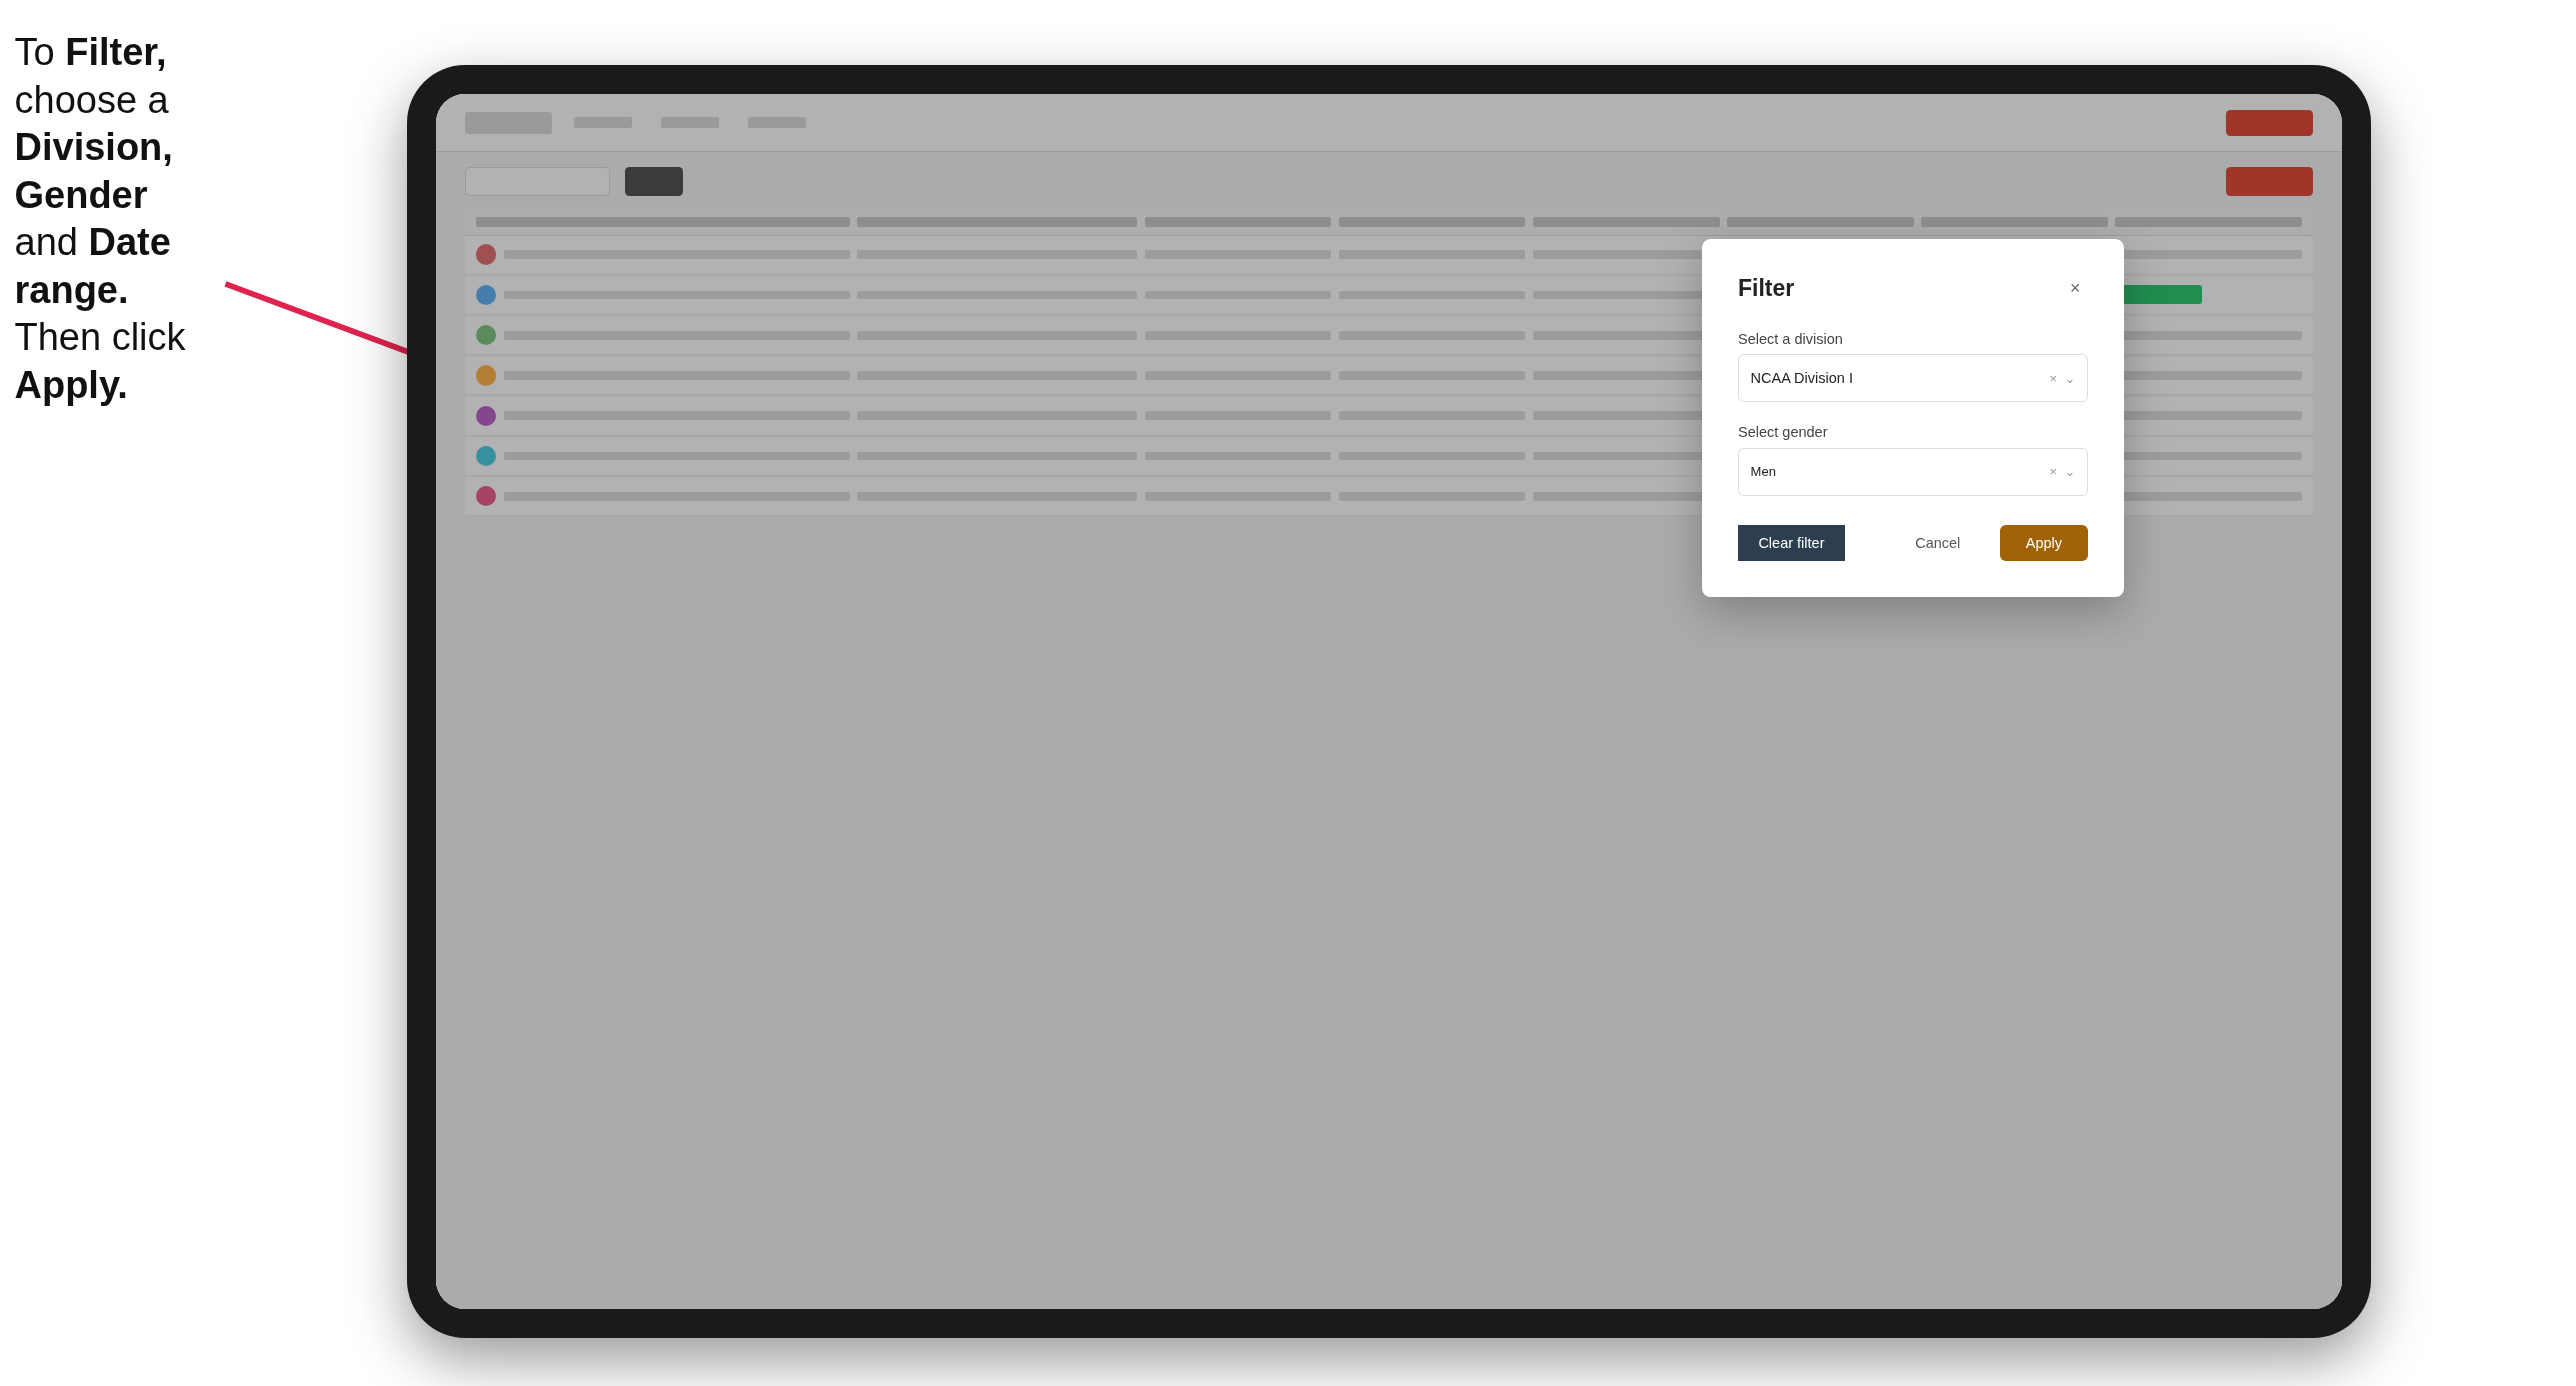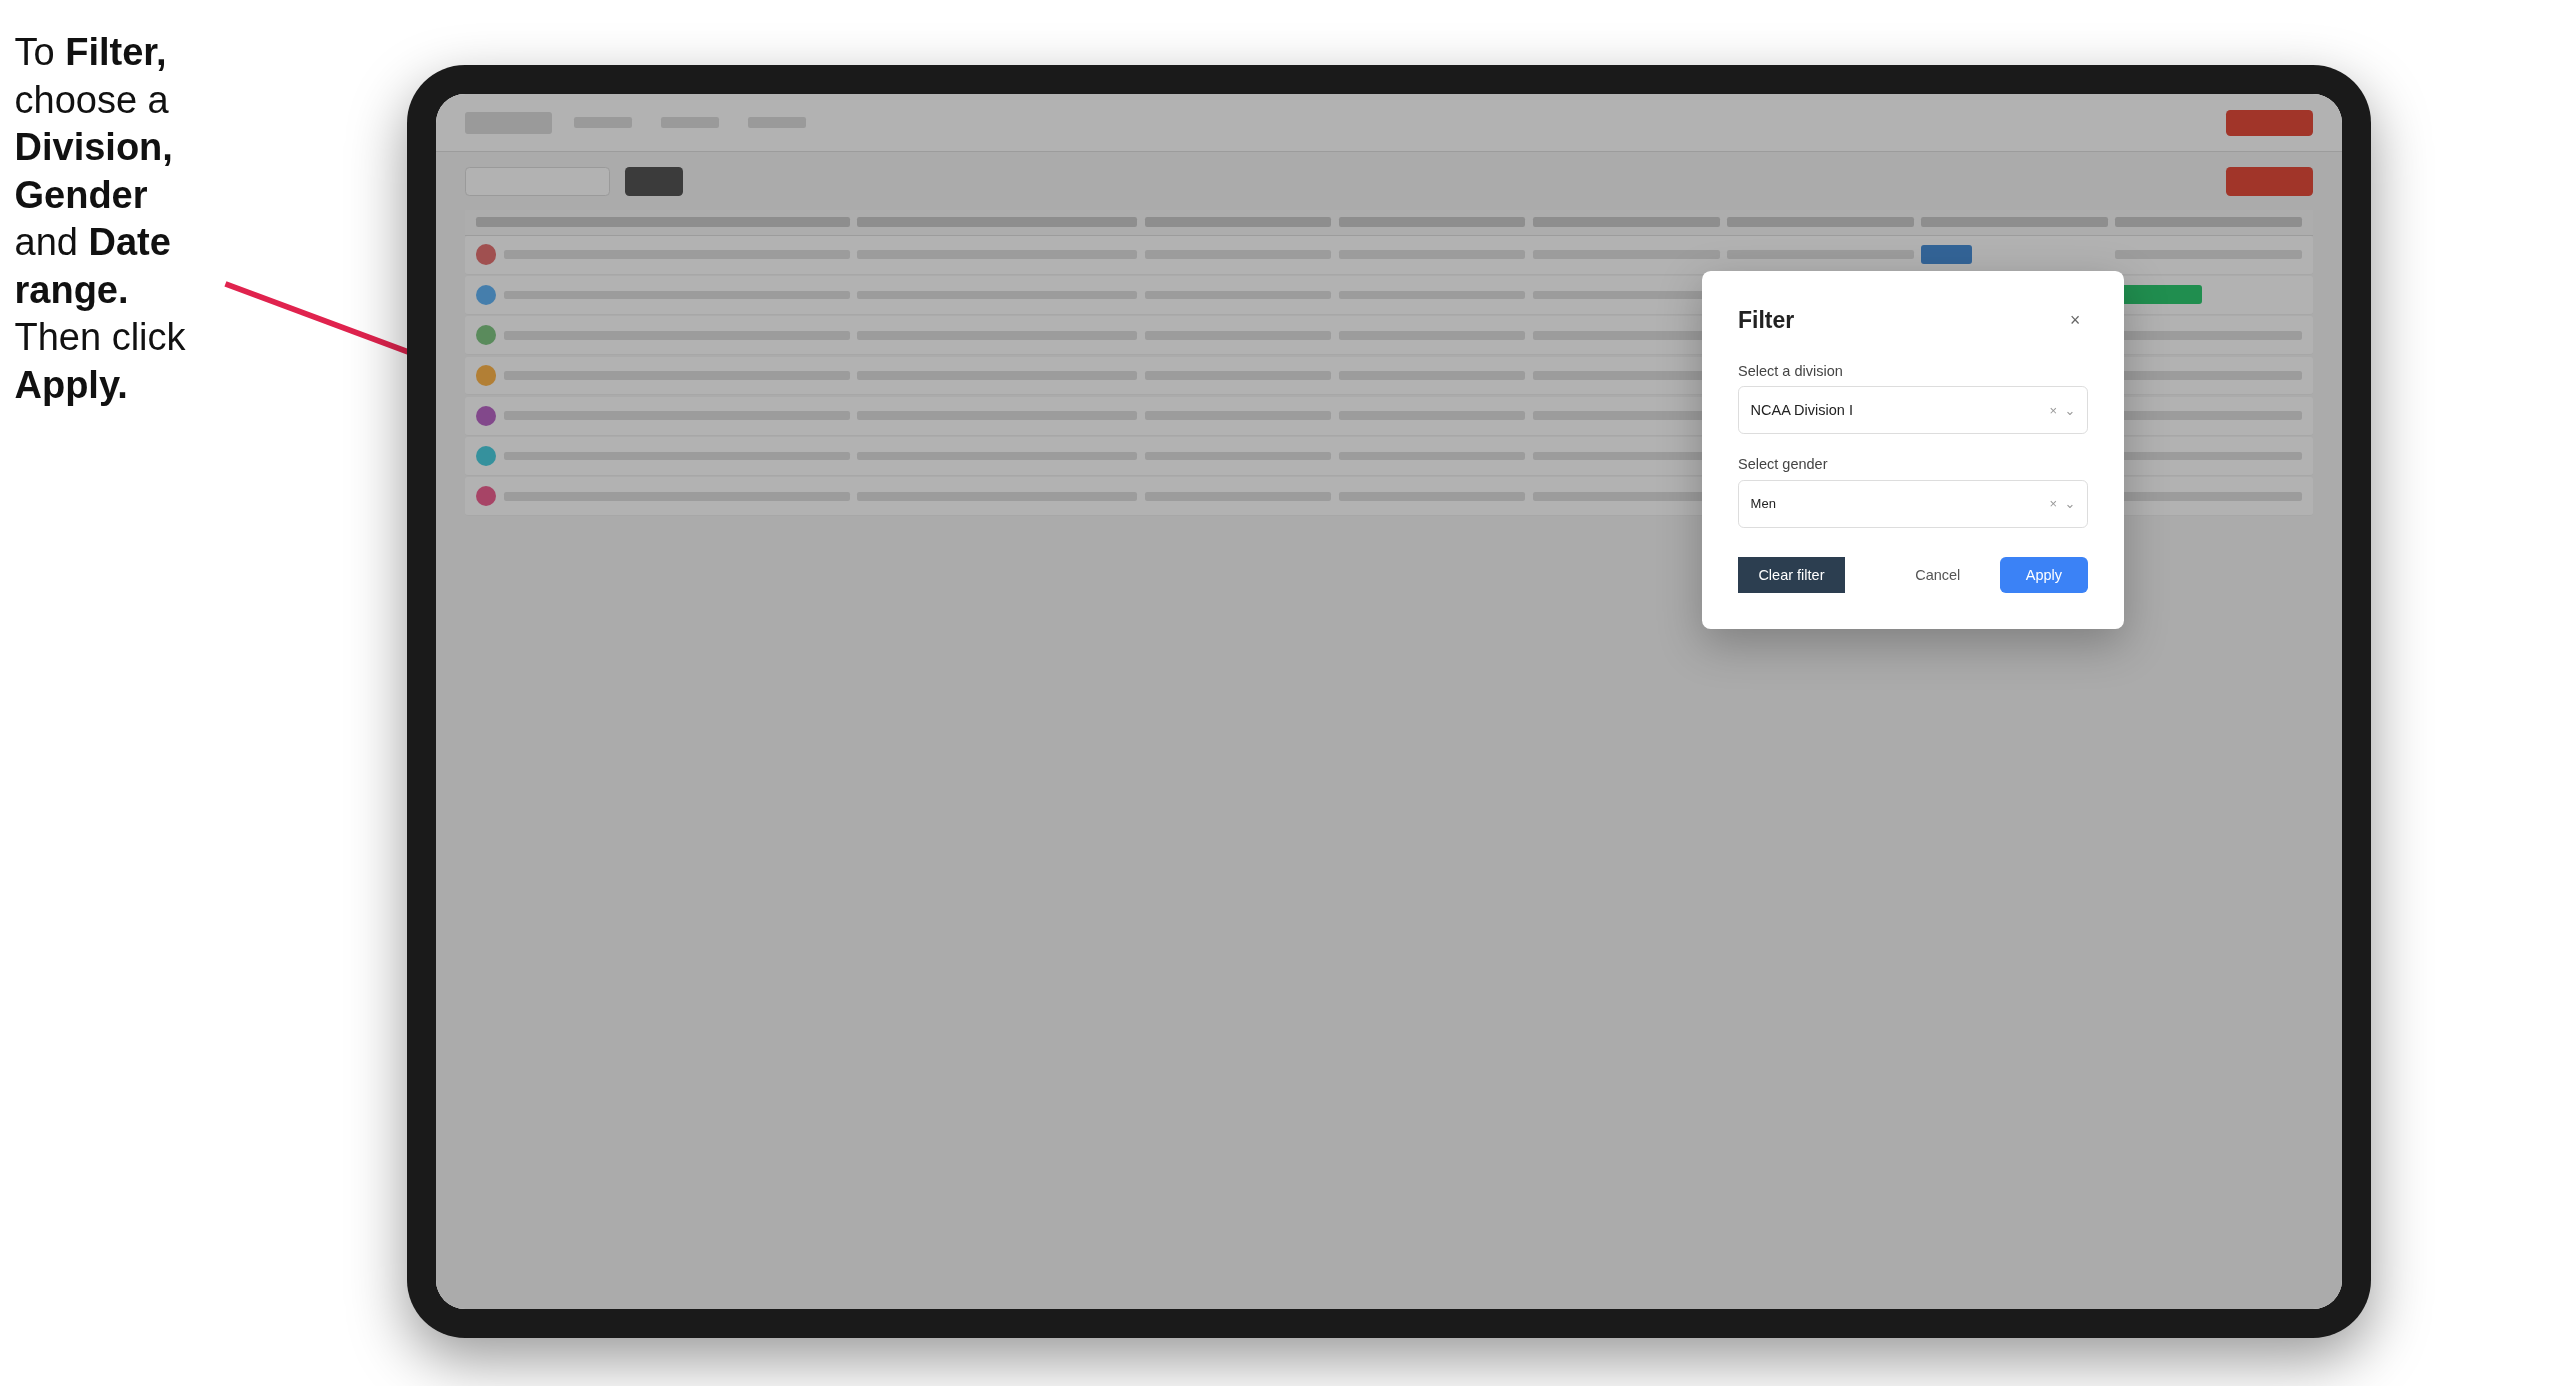--- a/index.html
+++ b/index.html
@@ -221,21 +221,20 @@
       padding-right: 218px;
     }
 
     .modal {
       background: #fff;
       border-radius: 8.7px;
       padding: 36px;
       width: 422px;
       box-shadow: 0 14.5px 44px rgba(0,0,0,0.25);
       position: relative;
-      margin-top: 32px;
     }
 
     .modal-header {
       display: flex;
       justify-content: space-between;
       align-items: center;
       margin-bottom: 29px;
     }
 
     .modal-title {
@@ -337,21 +336,21 @@
       padding: 10.2px 20.4px;
       background: transparent;
       color: #555;
       border: none;
       font-size: 14.5px;
       cursor: pointer;
     }
 
     .btn-apply {
       padding: 10.2px 26px;
-      background: #3b82f6;
+      background: #a16207;
       color: #fff;
       border: none;
       border-radius: 5.8px;
       font-size: 14.5px;
       cursor: pointer;
       font-weight: 500;
     }
 
     
     .arrow-svg {

